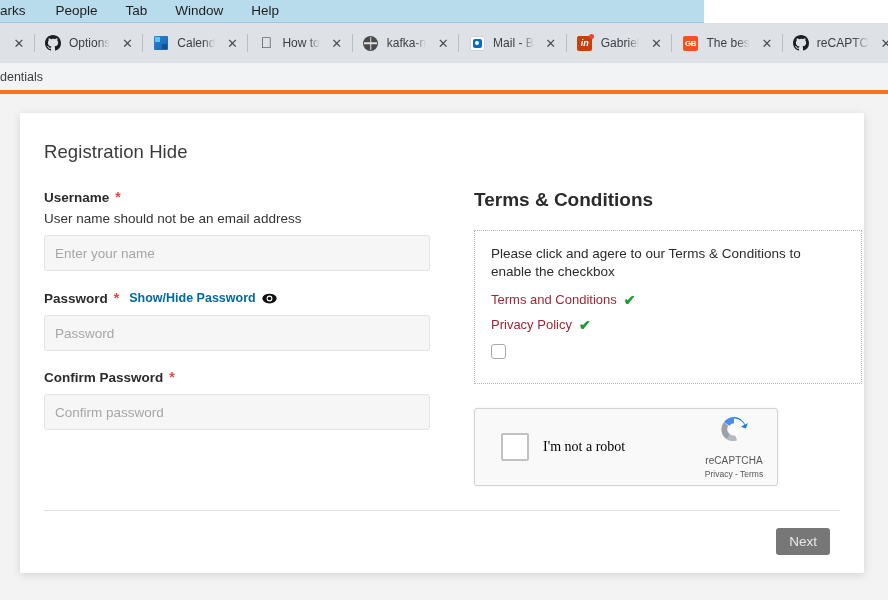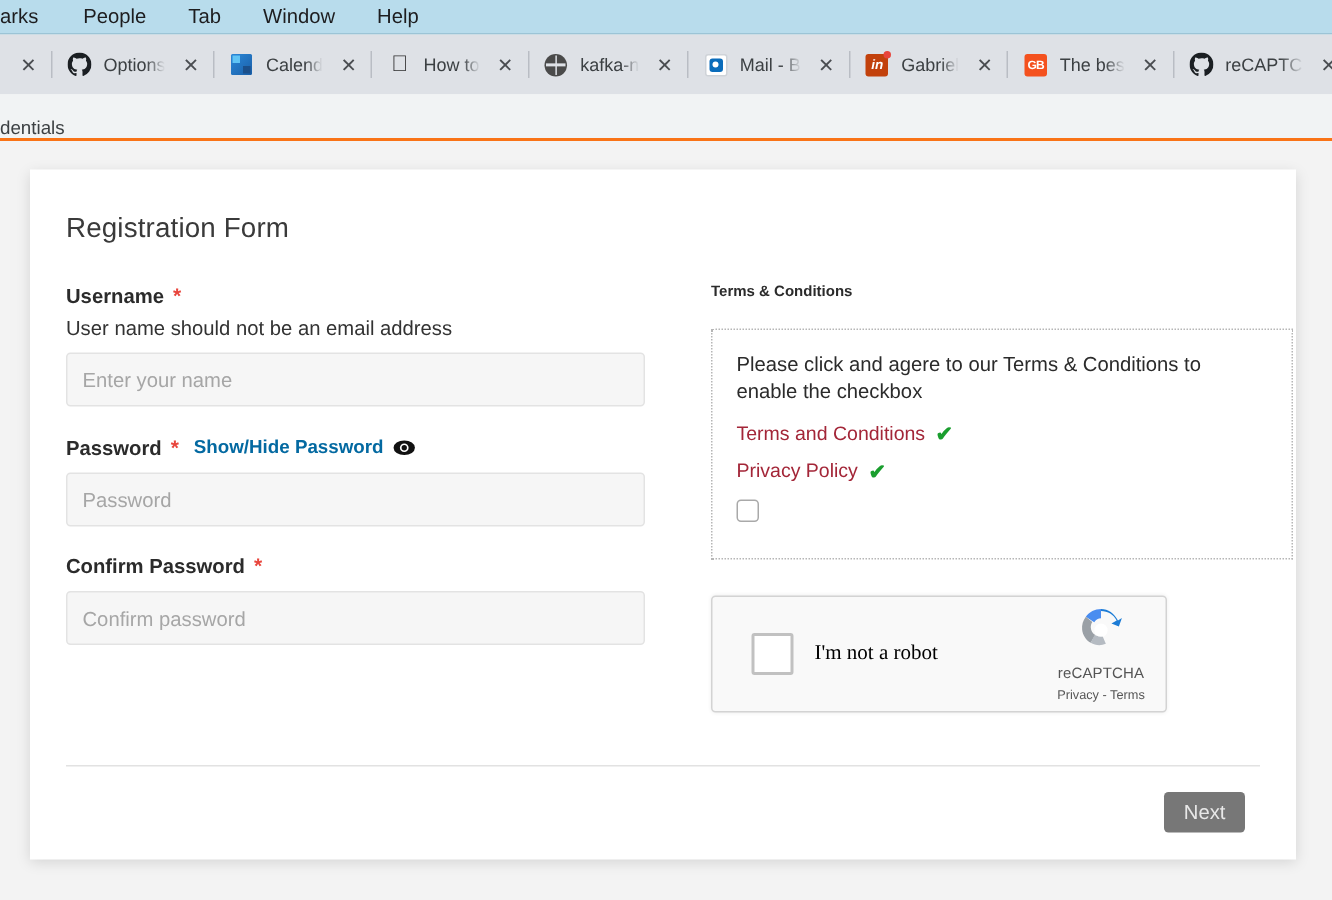--- a/index.html
+++ b/index.html
@@ -8,21 +8,21 @@
     width: 888px; height: 600px;
     overflow: hidden;
     background: #ffffff;
     font-family: "Liberation Sans", sans-serif;
     -webkit-font-smoothing: antialiased;
   }
 
   
   #menubar {
     position: absolute; top: 0; left: 0;
-    width: 888px; height: 23px;
+    width: 704px; height: 23px;
     background: #b8dcec;
     border-bottom: 1px solid #9cc4d6;
     display: flex; align-items: center;
     padding-left: 0;
   }
   .menu-item {
     font-size: 13.5px;
     color: #1d1d1f;
     padding: 0 14px;
     line-height: 22px;
@@ -149,22 +149,22 @@
     color: #fff; font-size: 8px; font-weight: bold;
     display: flex; align-items: center; justify-content: center;
     letter-spacing: -0.5px;
   }
 
   
   #bookmarkbar {
     position: absolute; top: 63px; left: 0;
     width: 888px; height: 31px;
     background: #f1f3f4;
-    border-bottom: 2px solid #f97316;
-    display: flex; align-items: flex-end;
+    border-bottom: 4px solid #f97316;
+    display: flex; align-items: center;
   }
   #bookmarkbar .bm-text {
     font-size: 12.5px;
     color: #3c4043;
     white-space: nowrap;
     padding-left: 0;
   }
 
   
   #page {
@@ -242,21 +242,21 @@
     color: #333;
     font-family: "Liberation Sans", sans-serif;
     outline: none;
   }
   input.txt::placeholder { color: #a6a6a6; }
 
   .field-block { margin-bottom: 19px; }
   .field-block.p2 { margin-bottom: 18px; }
 
   .section-title {
-    font-size: 10px;
+    font-size: 19px;
     font-weight: bold;
     color: #2b2b2b;
   }
 
   #terms-box {
     margin-top: 19px;
     width: 388px;
     height: 154px;
     border: 1px dotted #b6b6b6;
     padding: 14px 16px;
@@ -461,21 +461,21 @@
 </div>
 
 <div id="bookmarkbar">
   <span class="bm-text">dentials</span>
 </div>
 
 <div id="page">
   <div id="card">
     <div class="card-inner">
 
-      <div id="form-title">Registration Form</div>
+      <div id="form-title">Registration Hide</div>
 
       <div class="cols">
 
         <div class="col-left">
 
           <div class="field-block">
             <div class="field-label">
               <span>Username</span>
               <span class="req">*</span>
             </div>

